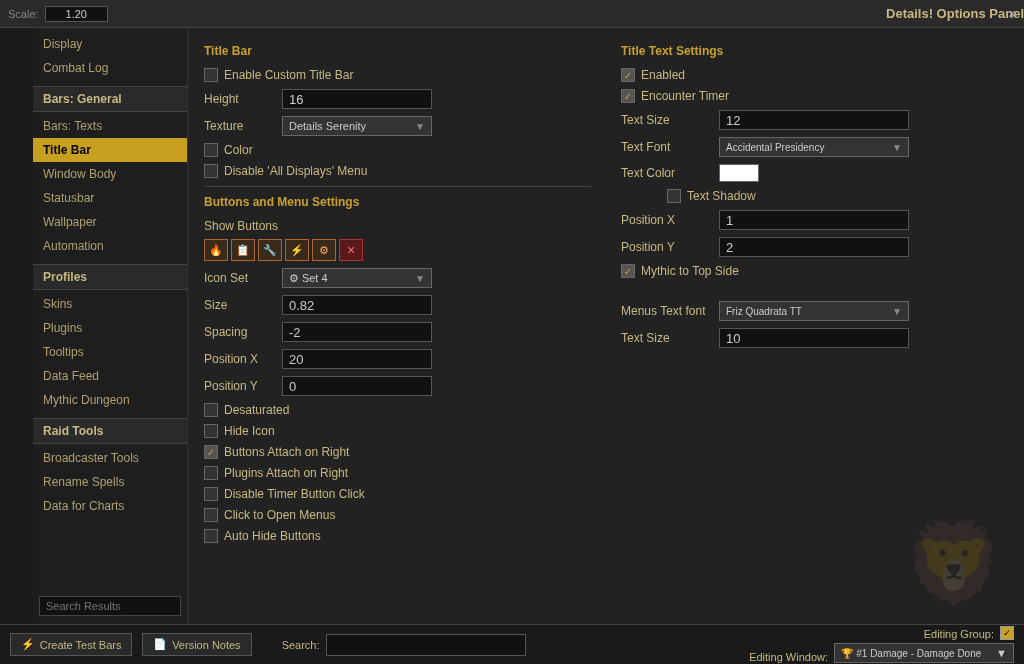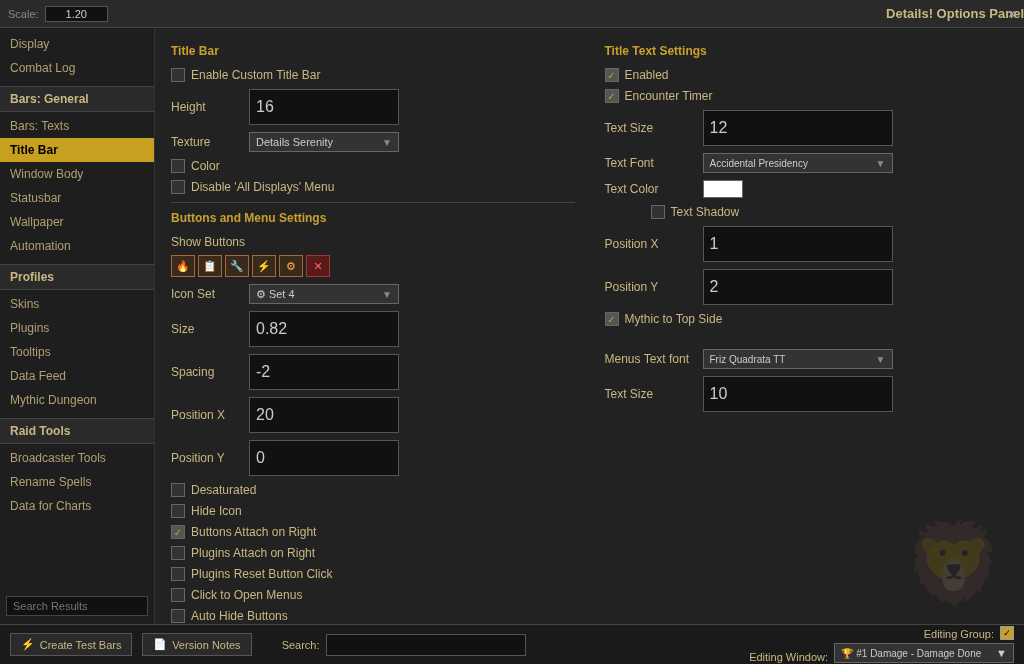--- a/index.html
+++ b/index.html
@@ -67,20 +67,21 @@
     }
 
     
     .sidebar {
       width: 155px;
       background: #1e1e1e;
       border-right: 1px solid #333;
       display: flex;
       flex-direction: column;
       padding: 4px 0;
+      margin-left: 33px;
     }
     .sidebar-item {
       padding: 5px 10px;
       color: #b0a070;
       cursor: pointer;
       font-size: 12px;
     }
     .sidebar-item.active {
       background: #c8a020;
       color: #000;
@@ -158,22 +159,22 @@
     .cb.checked { background: #555; }
     .cb.checked::after { content: '✓'; color: #c8a030; font-size: 10px; }
     .cb-label { color: #c8b882; font-size: 12px; cursor: pointer; }
 
     
     .text-input {
       background: #111;
       border: 1px solid #555;
       color: #ccc;
       padding: 2px 6px;
-      font-size: 16px;
-      height: 36px;
+      font-size: 13px;
+      height: 20px;
     }
     .text-input-lg { width: 150px; }
     .text-input-xl { width: 190px; }
 
     
     .dropdown {
       background: #333;
       border: 1px solid #666;
       color: #ccc;
       padding: 2px 6px;
@@ -438,21 +439,21 @@
         <span class="cb-label">Buttons Attach on Right</span>
       </div>
 
       <div class="checkbox-row">
         <div class="cb"></div>
         <span class="cb-label">Plugins Attach on Right</span>
       </div>
 
       <div class="checkbox-row">
         <div class="cb"></div>
-        <span class="cb-label">Plugins Reset Button Click</span>
+        <span class="cb-label">Disable Timer Button Click</span>
       </div>
 
       <div class="checkbox-row">
         <div class="cb"></div>
         <span class="cb-label">Click to Open Menus</span>
       </div>
 
       <div class="checkbox-row">
         <div class="cb"></div>
         <span class="cb-label">Auto Hide Buttons</span>

